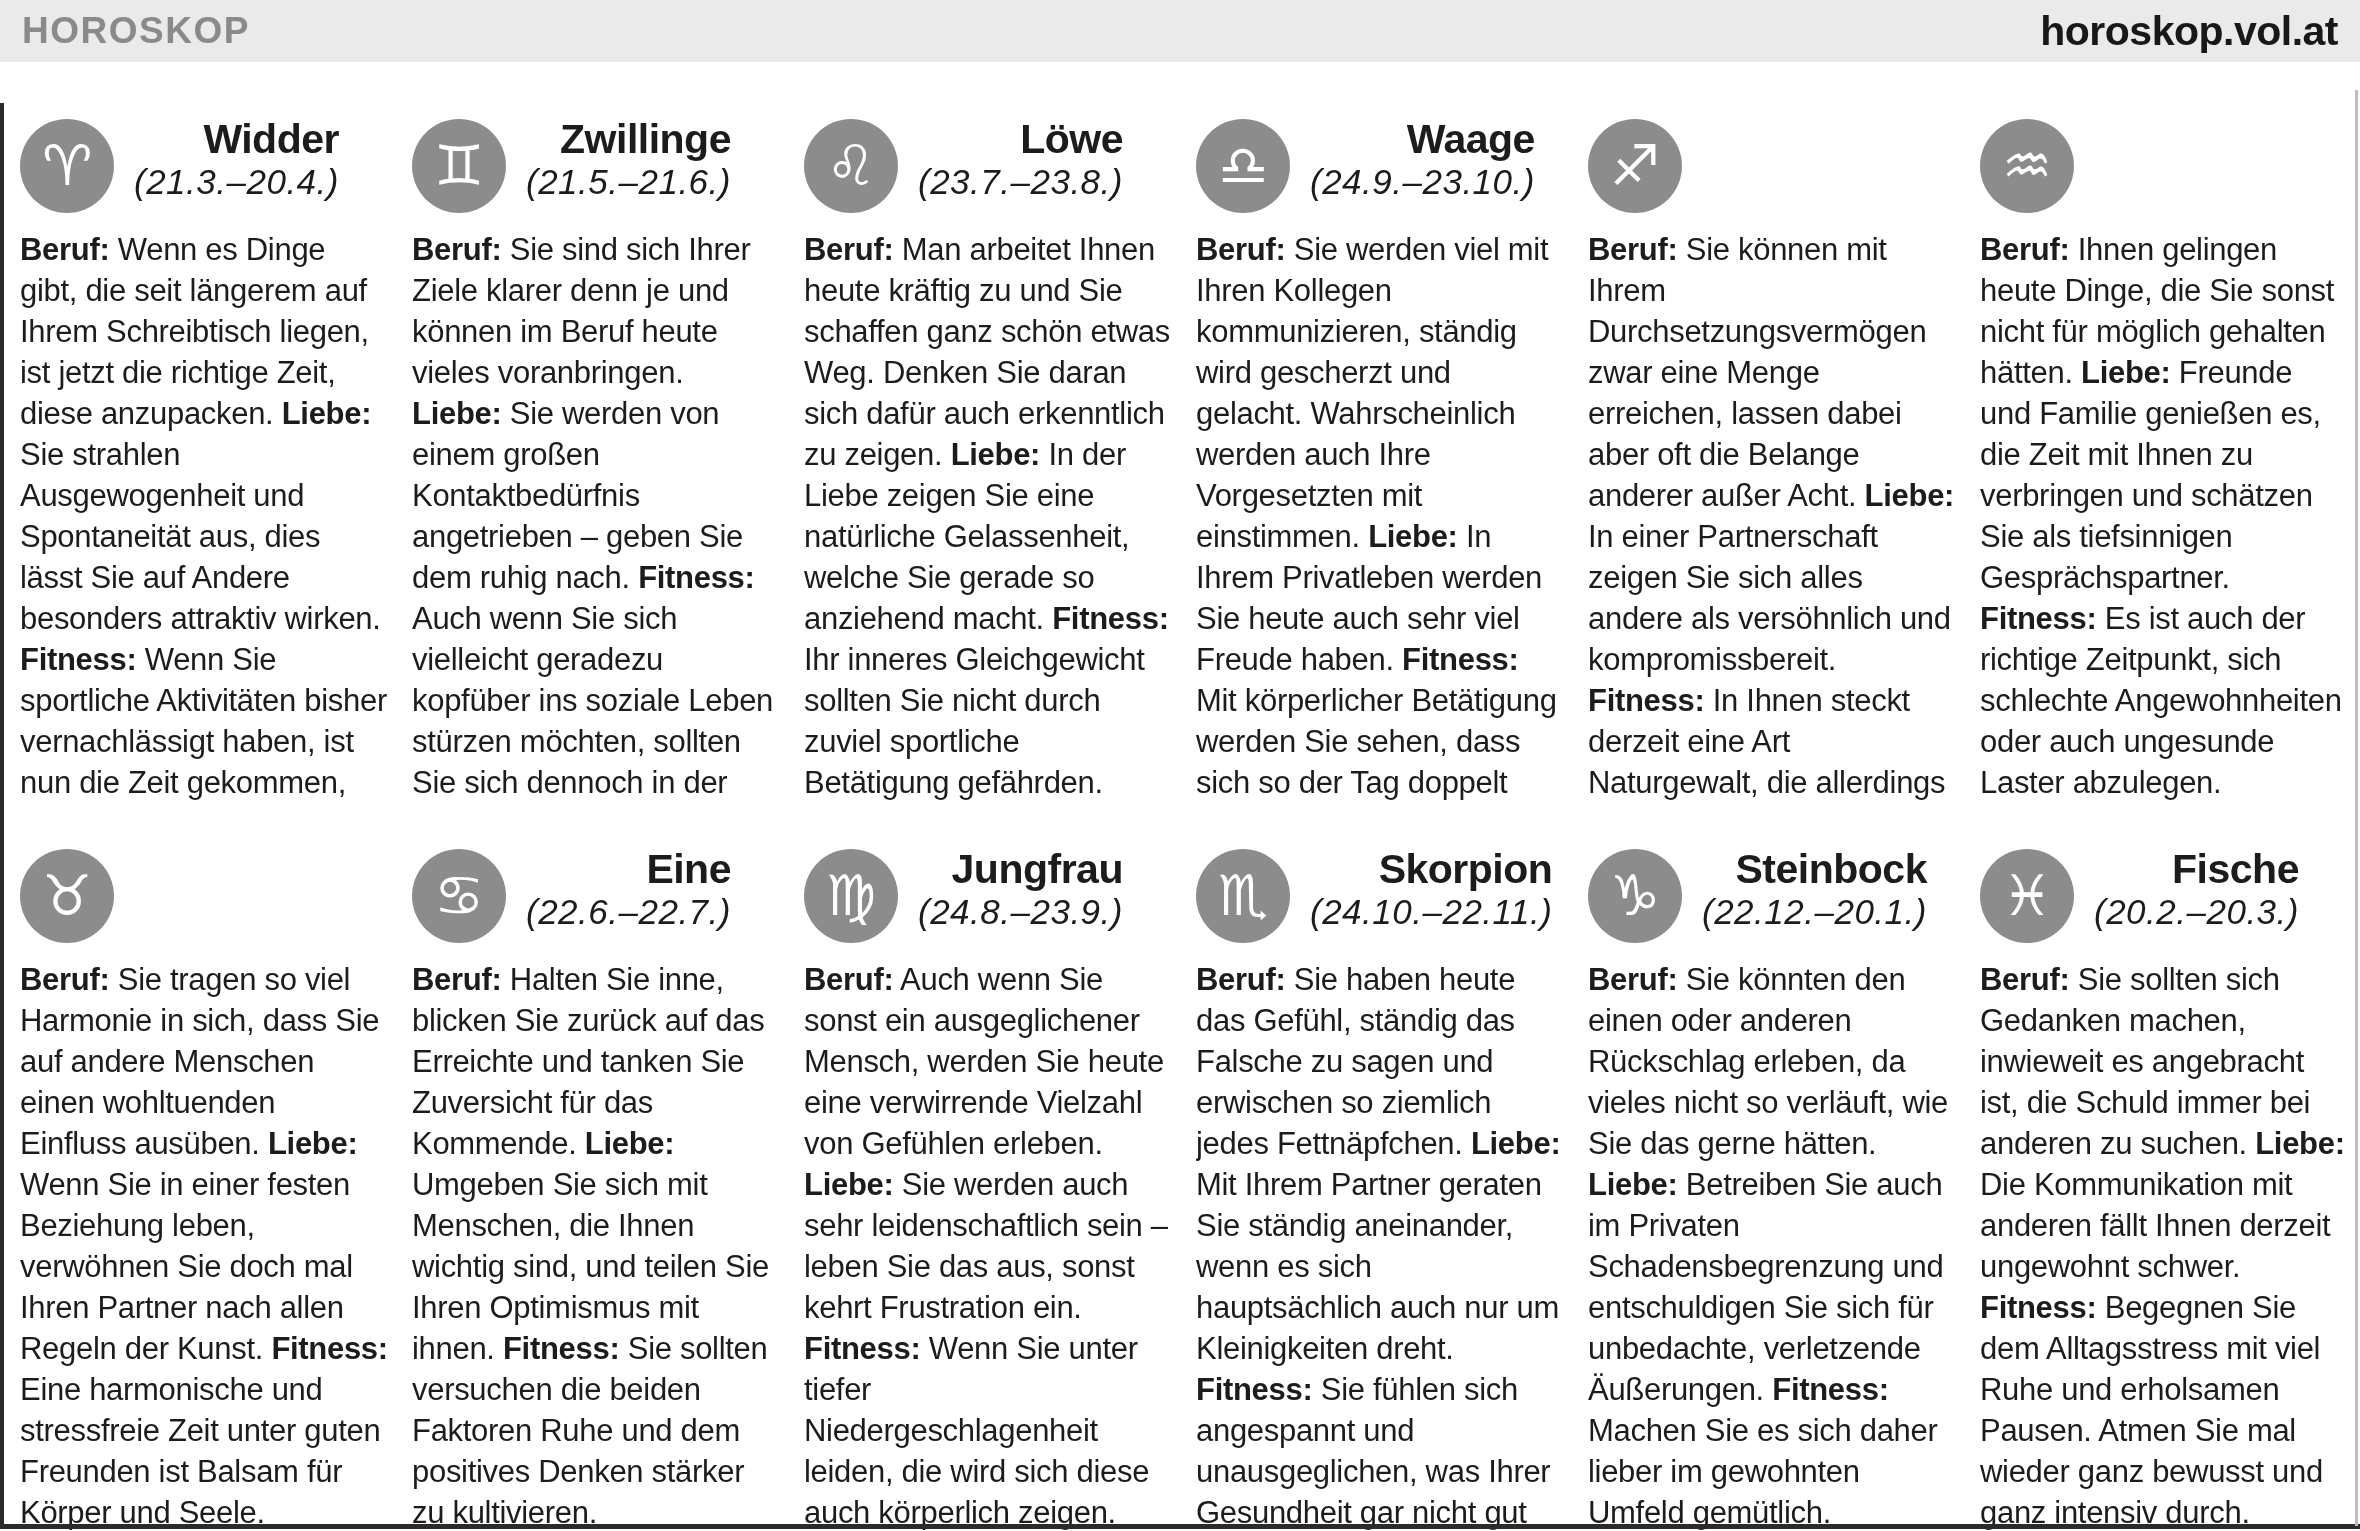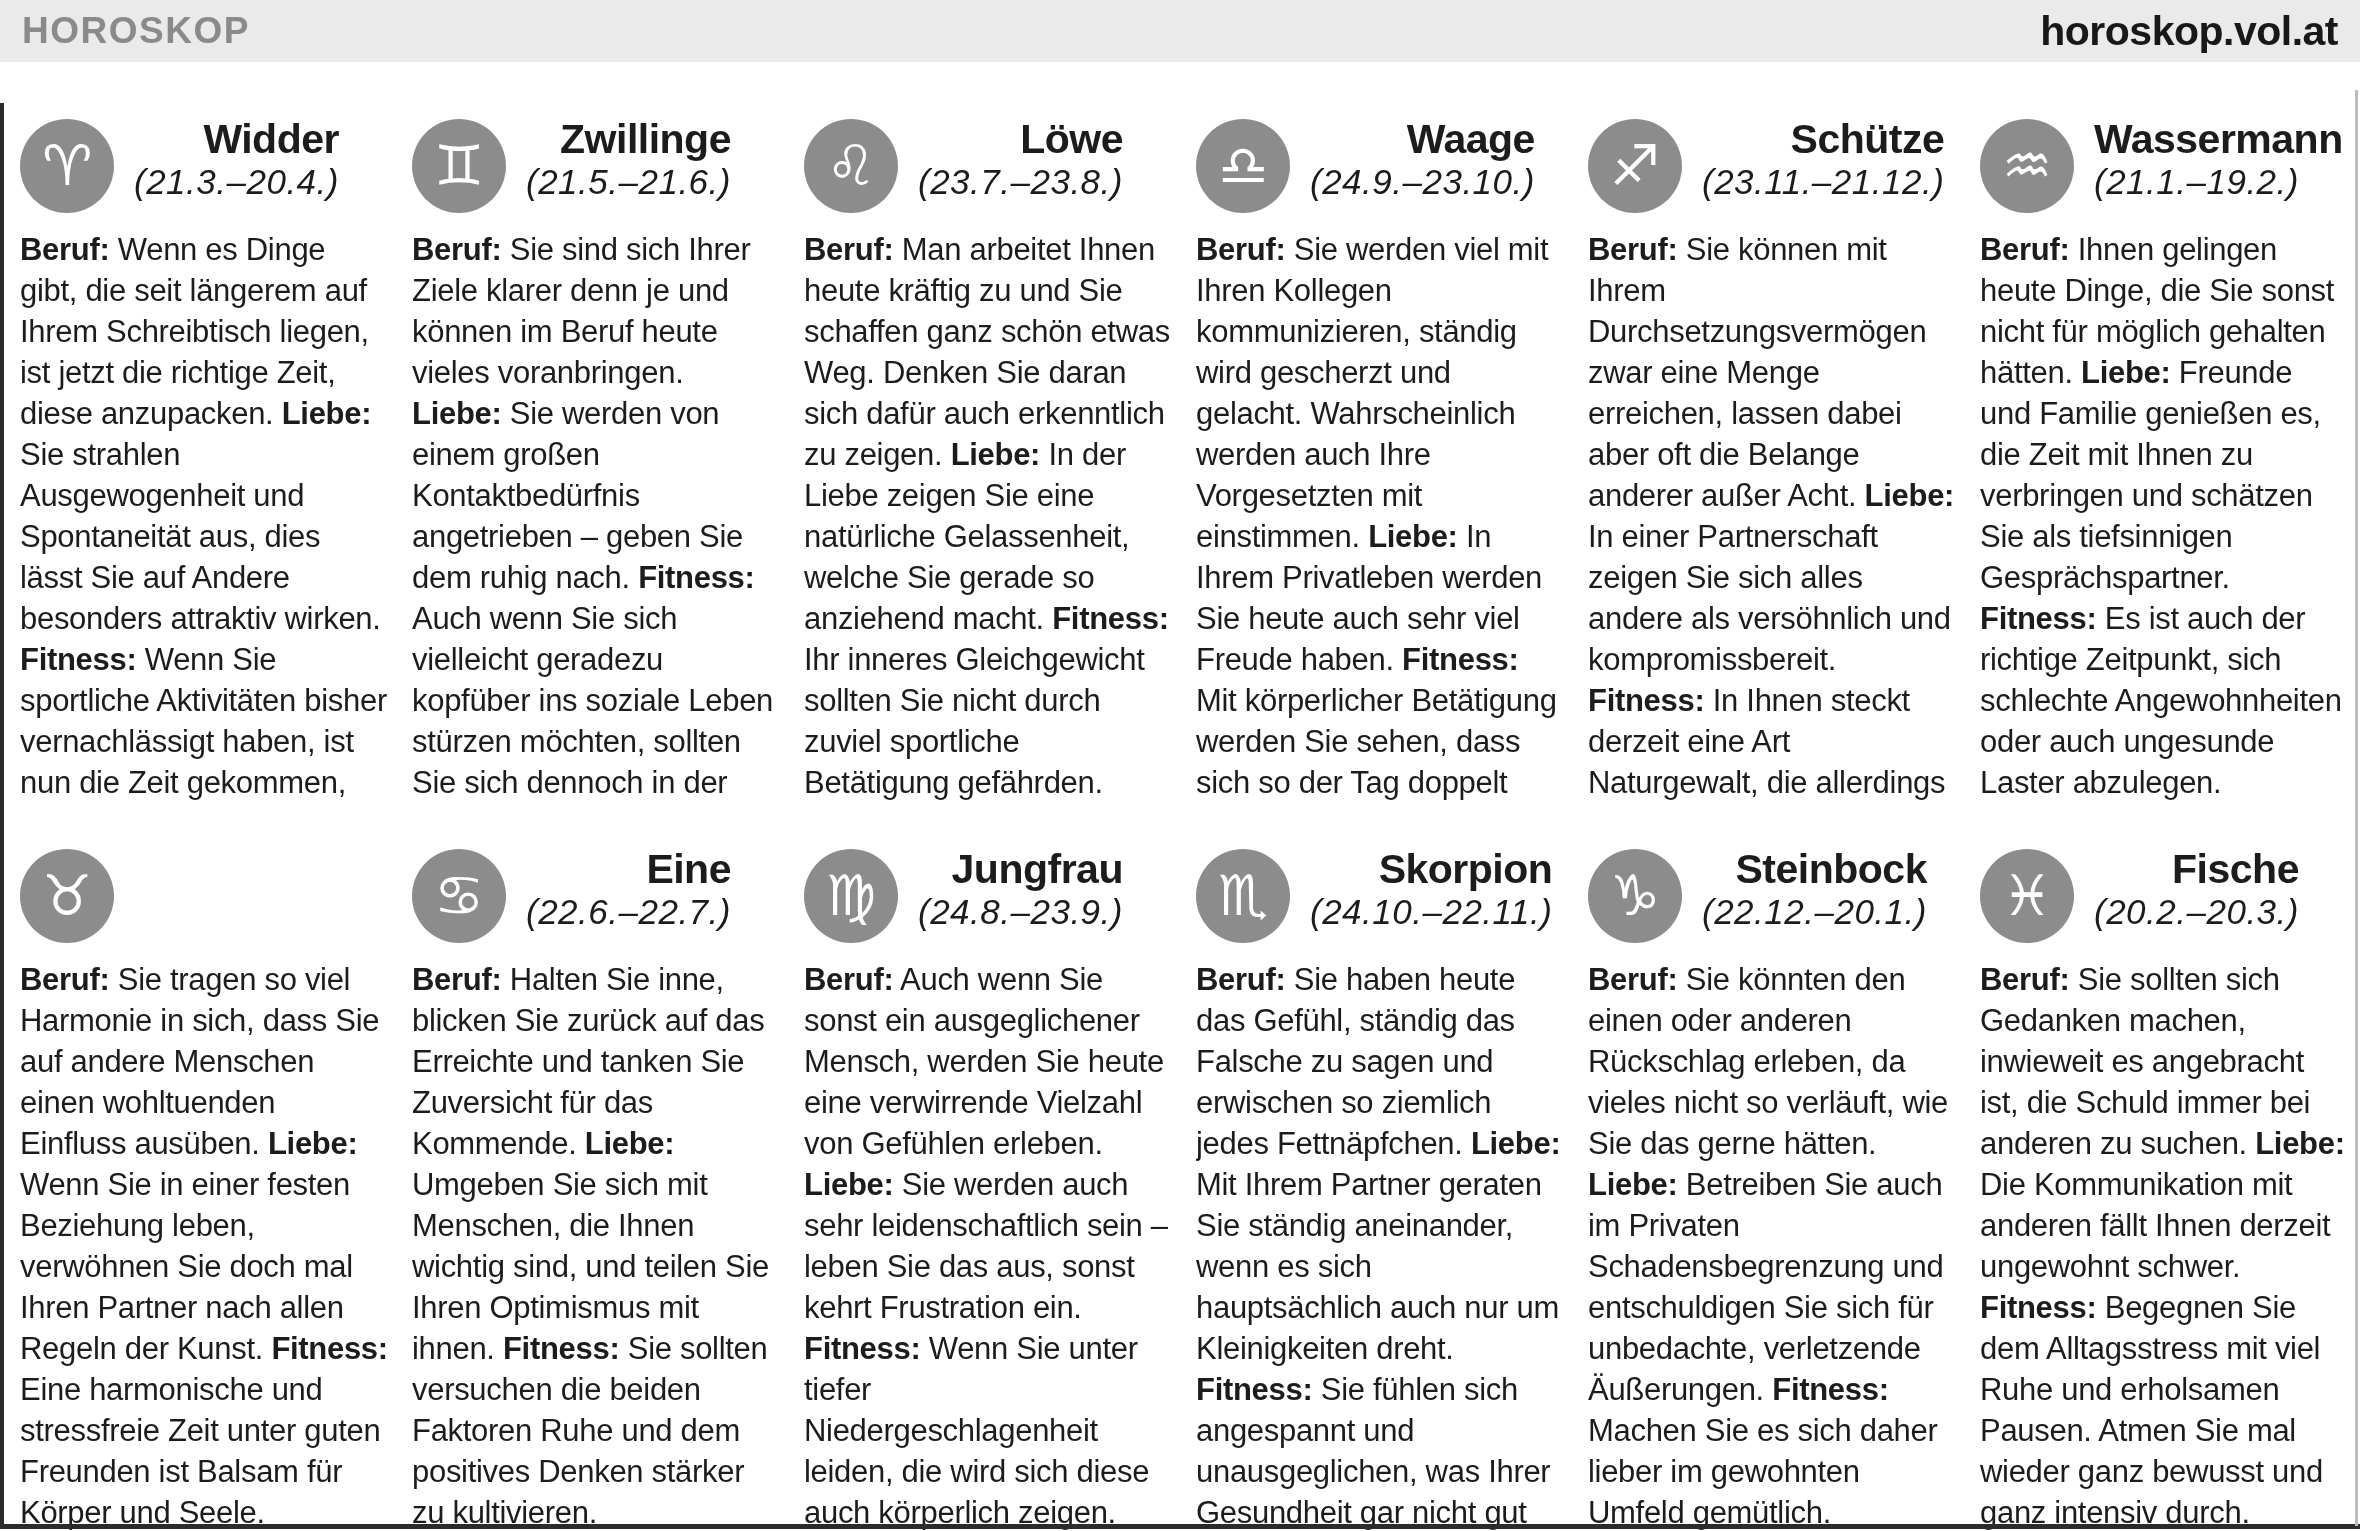--- a/index.html
+++ b/index.html
@@ -124,36 +124,28 @@
       </div>
     </div>
     <p class="sign-text"><b>Beruf:</b> Sie werden viel mit Ihren Kollegen kommunizieren, ständig wird gescherzt und gelacht. Wahrscheinlich werden auch Ihre Vorgesetzten mit einstimmen. <b>Liebe:</b> In Ihrem Privatleben werden Sie heute auch sehr viel Freude haben. <b>Fitness:</b> Mit körperlicher Betätigung werden Sie sehen, dass sich so der Tag doppelt genießen lässt.</p>
   </div>
 
   <div class="card">
     <div class="card-head">
       <div class="icon-circle">
         <span class="icon-glyph">♐</span>
       </div>
-      <div class="head-text">
-        <div class="sign-name">Schütze</div>
-        <div class="sign-dates">(23.11.–21.12.)</div>
-      </div>
     </div>
     <p class="sign-text"><b>Beruf:</b> Sie können mit Ihrem Durchsetzungsvermögen zwar eine Menge erreichen, lassen dabei aber oft die Belange anderer außer Acht. <b>Liebe:</b> In einer Partnerschaft zeigen Sie sich alles andere als versöhnlich und kompromissbereit. <b>Fitness:</b> In Ihnen steckt derzeit eine Art Naturgewalt, die allerdings nur schwer zu beherrschen ist.</p>
   </div>
 
   <div class="card">
     <div class="card-head">
       <div class="icon-circle">
         <span class="icon-glyph">♒</span>
-      </div>
-      <div class="head-text">
-        <div class="sign-name">Wassermann</div>
-        <div class="sign-dates">(21.1.–19.2.)</div>
       </div>
     </div>
     <p class="sign-text"><b>Beruf:</b> Ihnen gelingen heute Dinge, die Sie sonst nicht für möglich gehalten hätten. <b>Liebe:</b> Freunde und Familie genießen es, die Zeit mit Ihnen zu verbringen und schätzen Sie als tiefsinnigen Gesprächspartner. <b>Fitness:</b> Es ist auch der richtige Zeitpunkt, sich schlechte Angewohnheiten oder auch ungesunde Laster abzulegen.</p>
   </div>
 
   <div class="card">
     <div class="card-head">
       <div class="icon-circle">
         <span class="icon-glyph">♉</span>
       </div>

